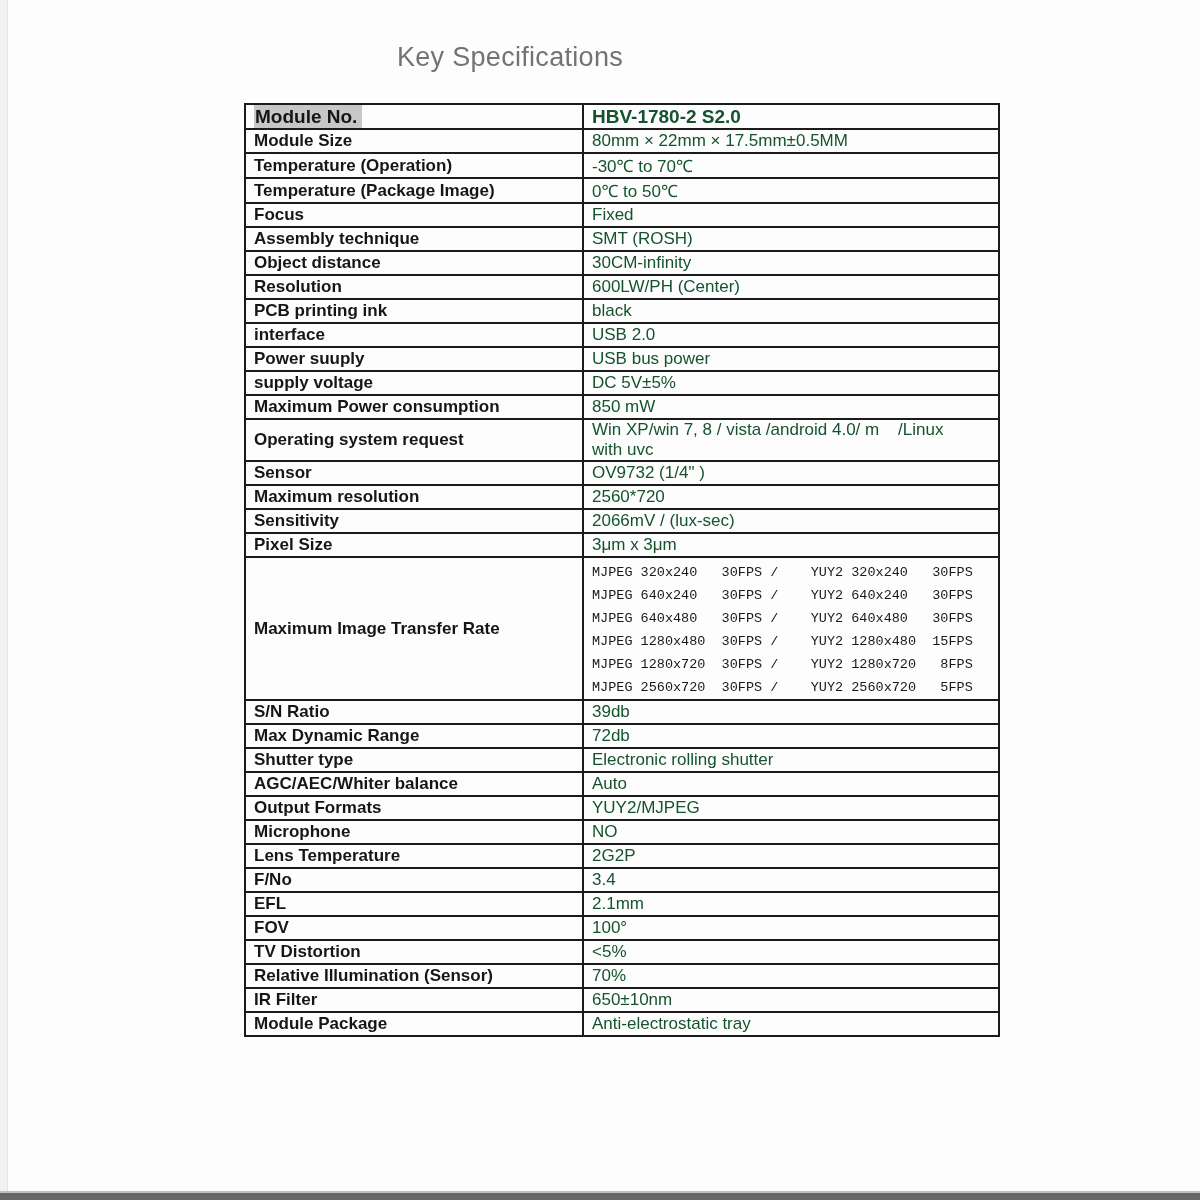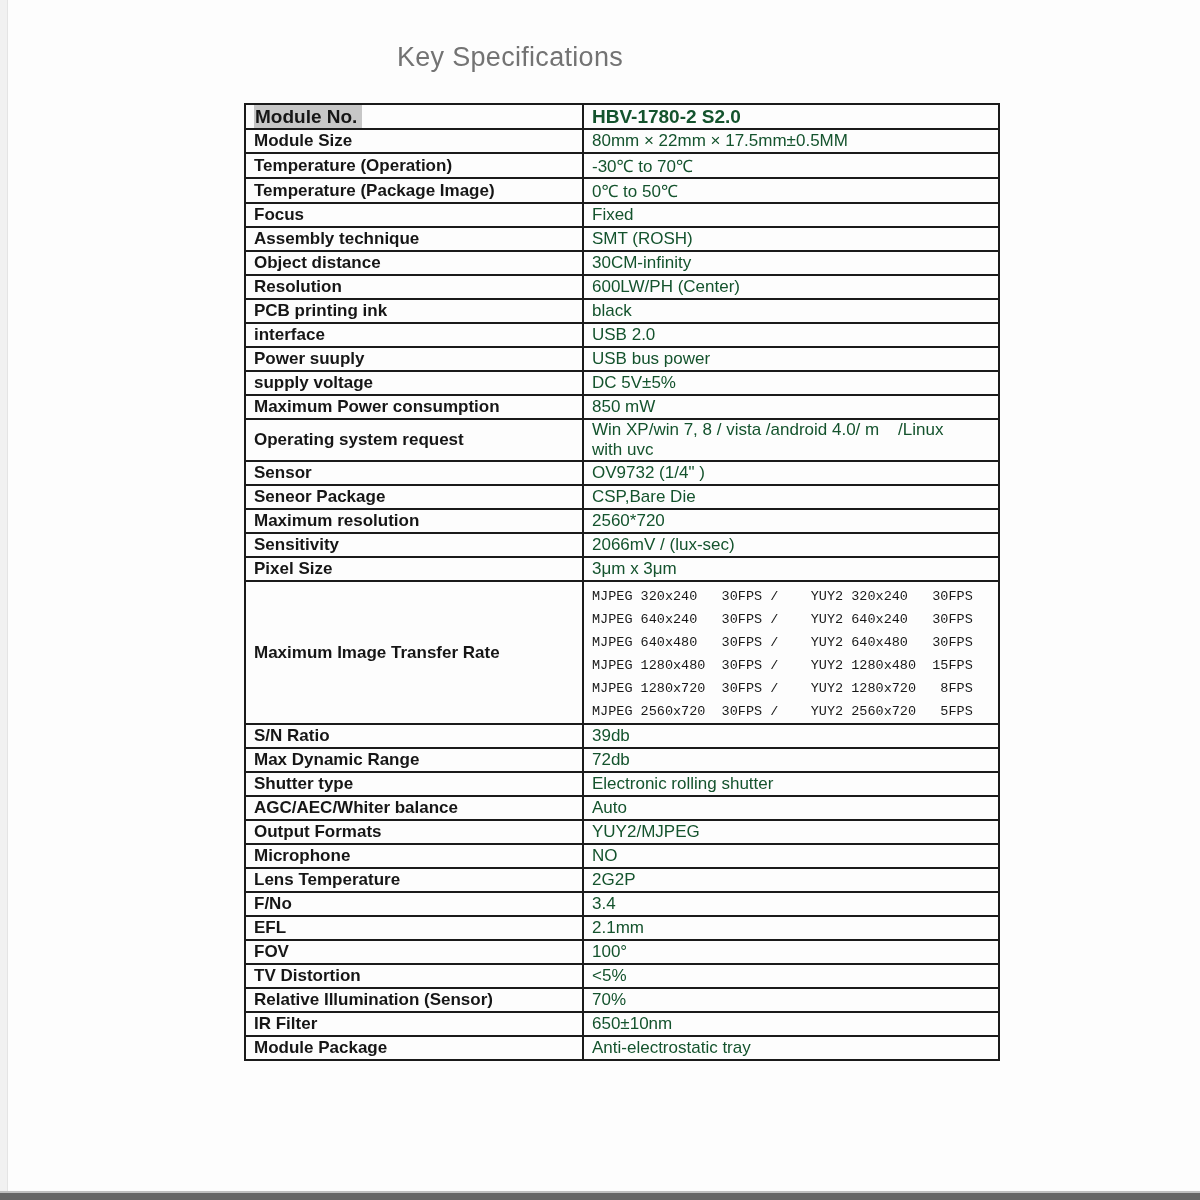--- a/index.html
+++ b/index.html
@@ -126,24 +126,20 @@
         <td class="value-cell">
           <div>Win XP/win 7, 8 / vista /android 4.0/ m&nbsp;&nbsp;&nbsp;&nbsp;/Linux</div>
           <div>with uvc</div>
         </td>
       </tr>
       <tr>
         <td class="label-cell">Sensor</td>
         <td class="value-cell">OV9732 (1/4" )</td>
       </tr>
       <tr>
-        <td class="label-cell">Seneor Package</td>
-        <td class="value-cell">CSP,Bare Die</td>
-      </tr>
-      <tr>
         <td class="label-cell">Maximum resolution</td>
         <td class="value-cell">2560*720</td>
       </tr>
       <tr>
         <td class="label-cell">Sensitivity</td>
         <td class="value-cell">2066mV / (lux-sec)</td>
       </tr>
       <tr>
         <td class="label-cell">Pixel Size</td>
         <td class="value-cell">3μm x 3μm</td>

